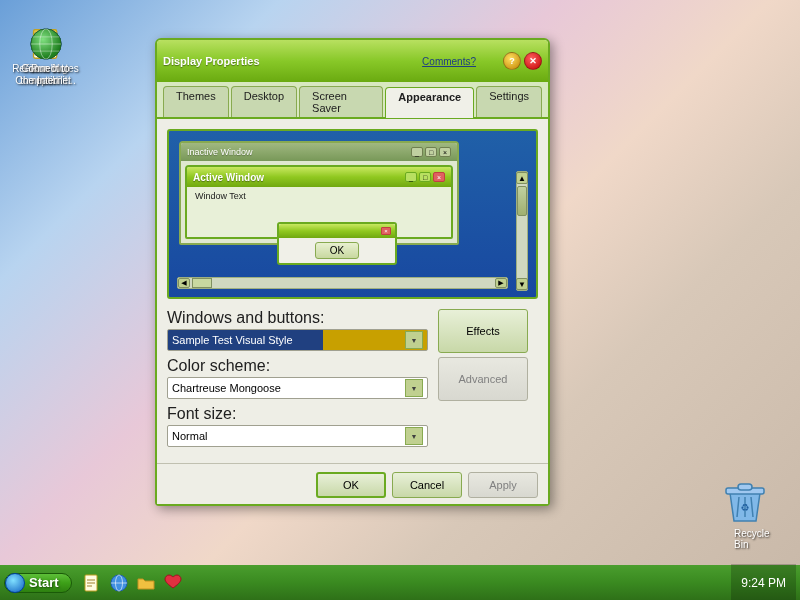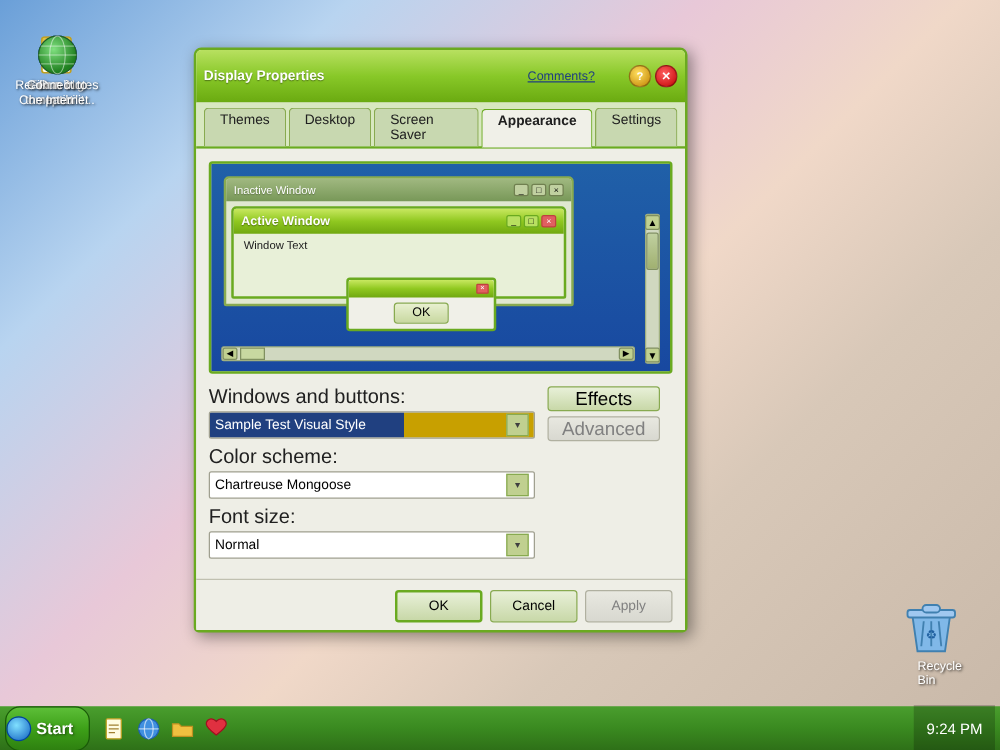--- a/index.html
+++ b/index.html
@@ -52,21 +52,21 @@
       bottom: 0;
       left: 0;
       width: 800px;
       height: 35px;
       background: linear-gradient(to bottom, #4a9e2e 0%, #3a8a20 50%, #2e7018 100%);
       display: flex;
       align-items: center;
       z-index: 100;
     }
     .start-button {
-      height: 36px;
+      height: 20px;
       background: linear-gradient(to bottom, #5dbf38 0%, #3da018 50%, #2e8010 100%);
       border: 1px solid #1a5a08;
       border-radius: 12px;
       padding: 0 12px 0 0;
       margin: 0 4px;
       display: flex;
       align-items: center;
       gap: 4px;
       cursor: pointer;
       color: white;
@@ -462,25 +462,25 @@
       background: linear-gradient(to bottom, #e8f0d8, #c8d8a8);
       border: 2px solid #6aaa20;
     }
     .action-btn.apply-btn {
       color: #808080;
       background: linear-gradient(to bottom, #e8e8e0, #d8d8d0);
       border-color: #b0b0a0;
     }
     .effects-btn, .advanced-btn {
       width: 90px;
-      height: 20px;
+      height: 44px;
       border-radius: 3px;
       border: 1px solid #88aa50;
       background: linear-gradient(to bottom, #e8f0d8, #c8d8a8);
-      font-size: 15px;
+      font-size: 11px;
       font-family: Tahoma, Arial, sans-serif;
       cursor: pointer;
       display: flex;
       align-items: center;
       justify-content: center;
     }
     .advanced-btn {
       color: #808080;
       background: linear-gradient(to bottom, #e8e8e0, #d8d8d0);
       border-color: #b0b0a0;

